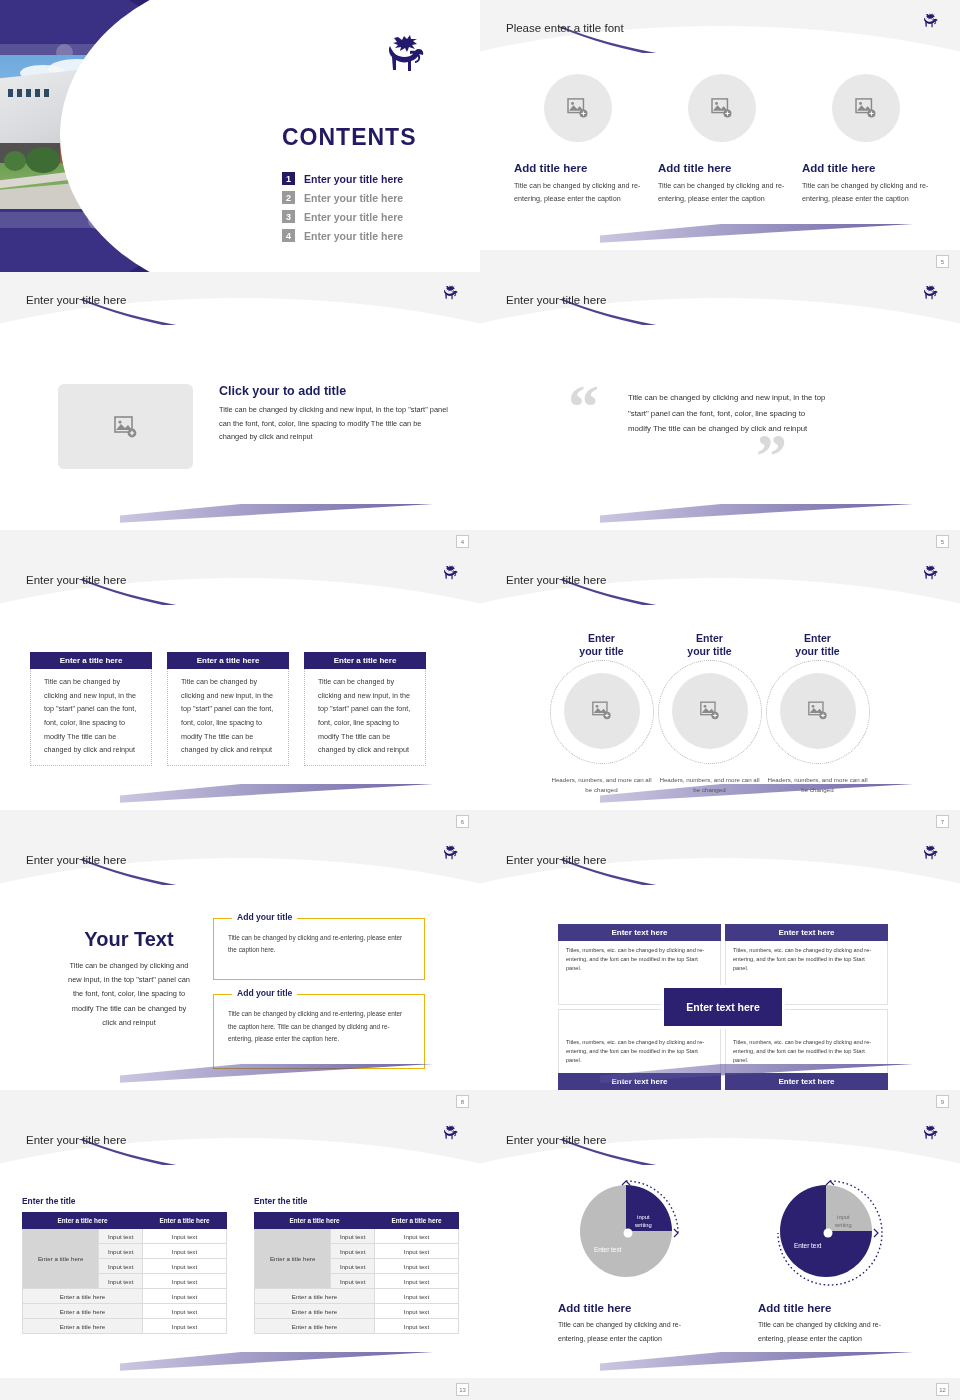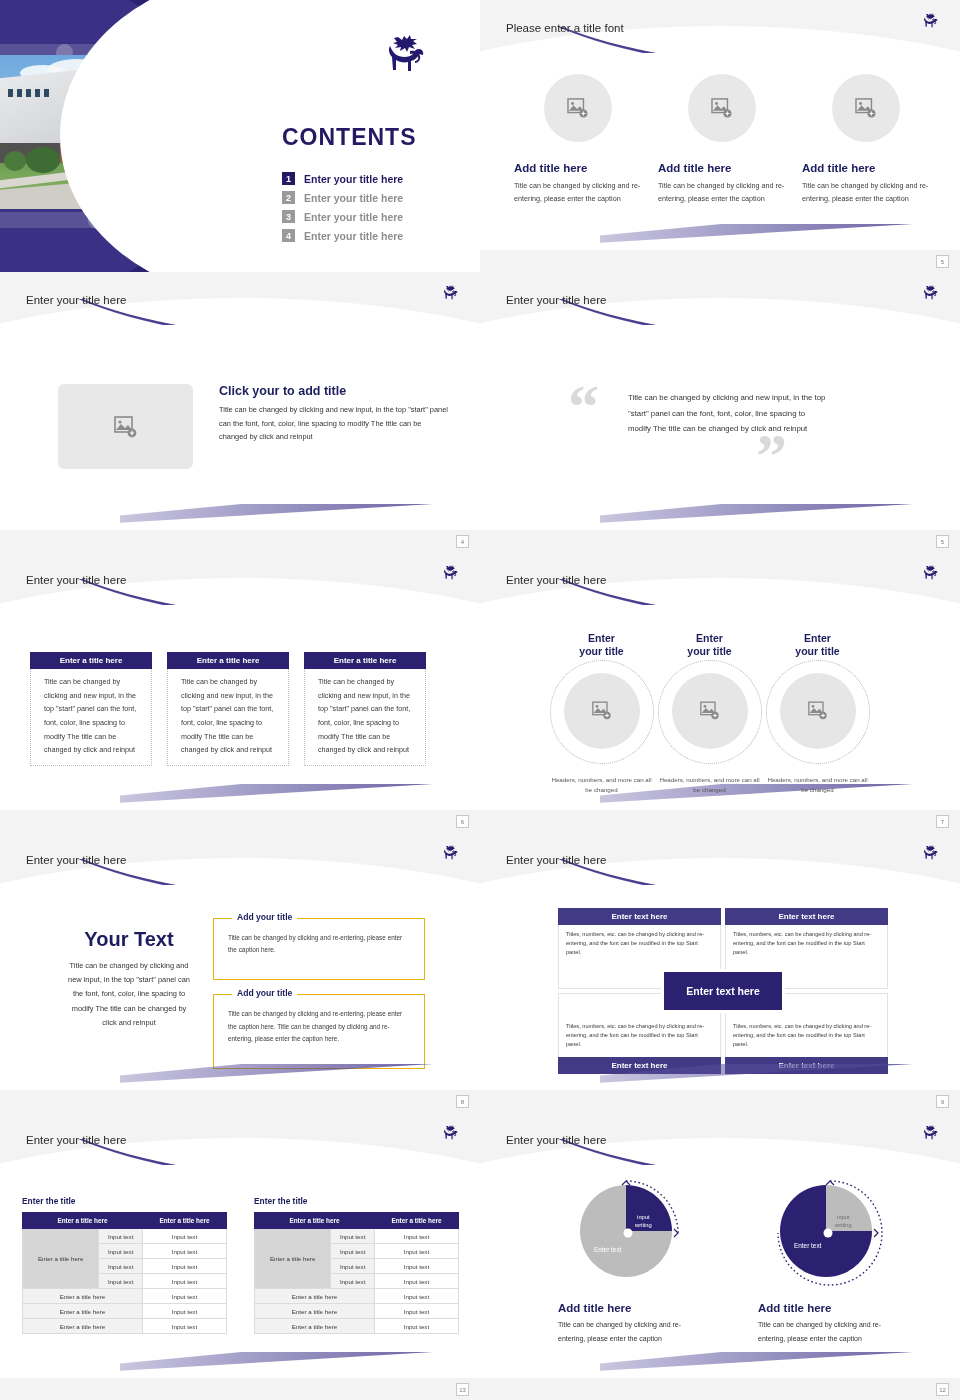--- a/index.html
+++ b/index.html
@@ -237,21 +237,21 @@
   .s7-p { font-size: 7.4px; color: #333; line-height: 1.92; }
   .s7-right { position: absolute; left: 213px; top: 86px; width: 212px; }
   .s7-card { position: relative; border: 1px solid #eab308; padding: 13px 12px 23px 14px; margin-bottom: 14px; }
   .s7-card-h {
     position: absolute; left: 18px; top: -7px; background: #fff; padding: 0 5px;
     font-size: 8.6px; font-weight: bold; color: #1d1d5e;
   }
   .s7-card-p { font-size: 6.4px; color: #3a3a3a; line-height: 1.9; }
 
   
-  .s8-wrap { position: absolute; left: 78px; top: 76px; width: 330px; }
+  .s8-wrap { position: absolute; left: 78px; top: 92px; width: 330px; }
   .s8-grid { display: grid; grid-template-columns: 163px 163px; gap: 4px 4px; }
   .s8-cell { position: relative; }
   .s8-bar {
     background: #423a85; color: #fff; font-size: 8px; font-weight: bold;
     text-align: center; padding: 4px 0;
   }
   .s8-txt {
     border: 1px solid #e2e2e2; border-top: none;
     height: 64px; padding: 5px 7px;
     font-size: 5.6px; color: #3a3a3a; line-height: 1.65;

